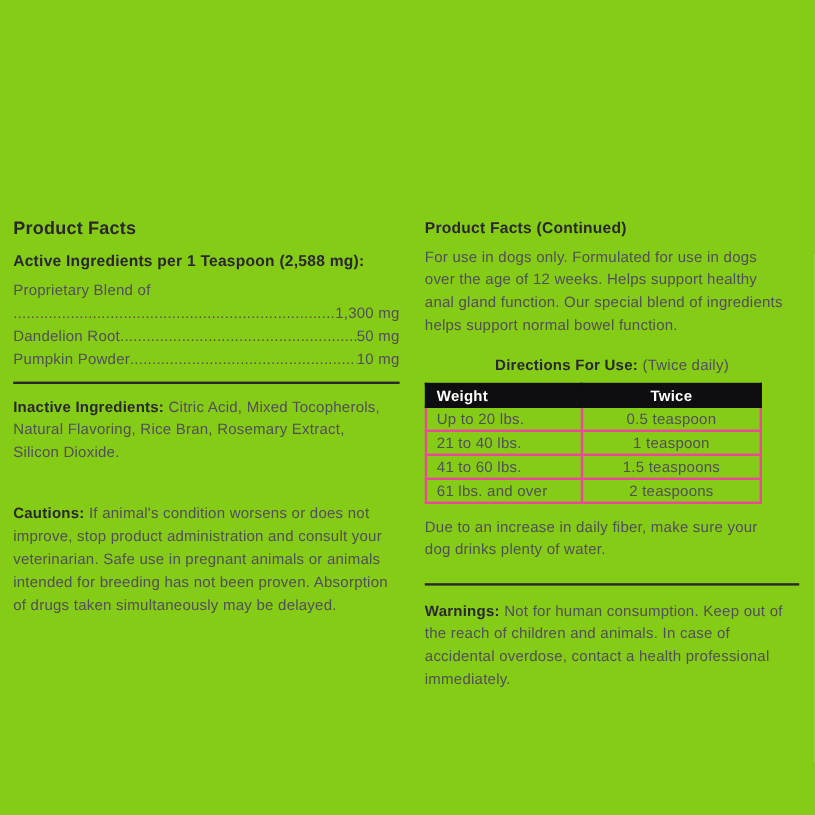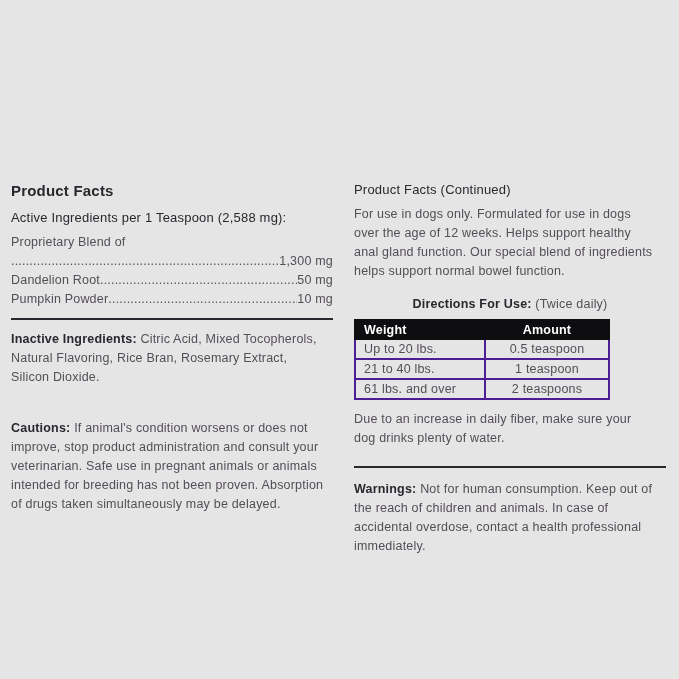--- a/index.html
+++ b/index.html
@@ -1,41 +1,41 @@
 <!DOCTYPE html>
 <html><head>
 <meta charset="utf-8">
 <style>
   html, body { margin: 0; padding: 0; }
   .page {
     position: relative;
     width: 679px;
     height: 679px;
-    background: #e5e5e5;
+    background: #84cc16;
     font-family: "Liberation Sans", sans-serif;
     color: #544E57;
     overflow: hidden;
   }
   .col { position: absolute; top: 181px; }
   .col-left  { left: 11px;  width: 322px; }
   .col-right { left: 354px; width: 312px; }
 
   .page-title {
     margin: 0 0 8px 0;
     font-size: 15px;
     line-height: 20px;
     font-weight: bold;
     color: #2B272E;
     letter-spacing: 0.2px;
   }
   .sub-heading {
     margin: 0 0 6px 0;
     font-size: 13px;
     line-height: 18px;
-    font-weight: normal;
+    font-weight: bold;
     color: #2B272E;
     letter-spacing: 0.2px;
   }
   .body-text {
     margin: 0;
     font-size: 12.5px;
     line-height: 19px;
     letter-spacing: 0.2px;
   }
   .body-text b { color: #2B272E; }
@@ -62,37 +62,37 @@
     border-top: 2px solid #2B272E;
     margin: 9px 0 0 0;
   }
   .mt-10 { margin-top: 10px; }
   .mt-14 { margin-top: 32px; }
 
   .directions-line { margin-top: 14px; text-align: center; }
 
   table.dosage {
     border-collapse: collapse;
-    width: 256px;
+    width: 281px;
     margin-top: 5px;
     font-size: 12.5px;
     letter-spacing: 0.2px;
   }
   table.dosage th {
     background: #0E0D10;
     color: #FFFFFF;
     font-weight: bold;
     height: 17px;
     padding: 0 8px;
     text-align: left;
     border: 2px solid #0E0D10;
   }
   table.dosage th.amount-col { text-align: center; }
   table.dosage td {
-    border: 2px solid #4c1d95;
+    border: 2px solid #ec4899;
     height: 18px;
     padding: 0 8px;
     color: #544E57;
   }
   td.weight-cell { width: 112px; }
   td.amount-cell { text-align: center; }
 
   .divider-right { margin-top: 18px; }
   .warnings { margin-top: 12px; }
 </style>
@@ -142,31 +142,35 @@
 over the age of 12 weeks. Helps support healthy
 anal gland function. Our special blend of ingredients
 helps support normal bowel function.</p>
 
     <p class="body-text directions-line"><b>Directions For Use:</b> <span>(Twice daily)</span></p>
 
     <table class="dosage">
       <thead>
         <tr>
           <th>Weight</th>
-          <th class="amount-col">Amount</th>
+          <th class="amount-col">Twice</th>
         </tr>
       </thead>
       <tbody>
         <tr>
           <td class="weight-cell">Up to 20 lbs.</td>
           <td class="amount-cell">0.5 teaspoon</td>
         </tr>
         <tr>
           <td class="weight-cell">21 to 40 lbs.</td>
           <td class="amount-cell">1 teaspoon</td>
+        </tr>
+        <tr>
+          <td class="weight-cell">41 to 60 lbs.</td>
+          <td class="amount-cell">1.5 teaspoons</td>
         </tr>
         <tr>
           <td class="weight-cell">61 lbs. and over</td>
           <td class="amount-cell">2 teaspoons</td>
         </tr>
       </tbody>
     </table>
 
     <p class="body-text pre mt-10">Due to an increase in daily fiber, make sure your
 dog drinks plenty of water.</p>

